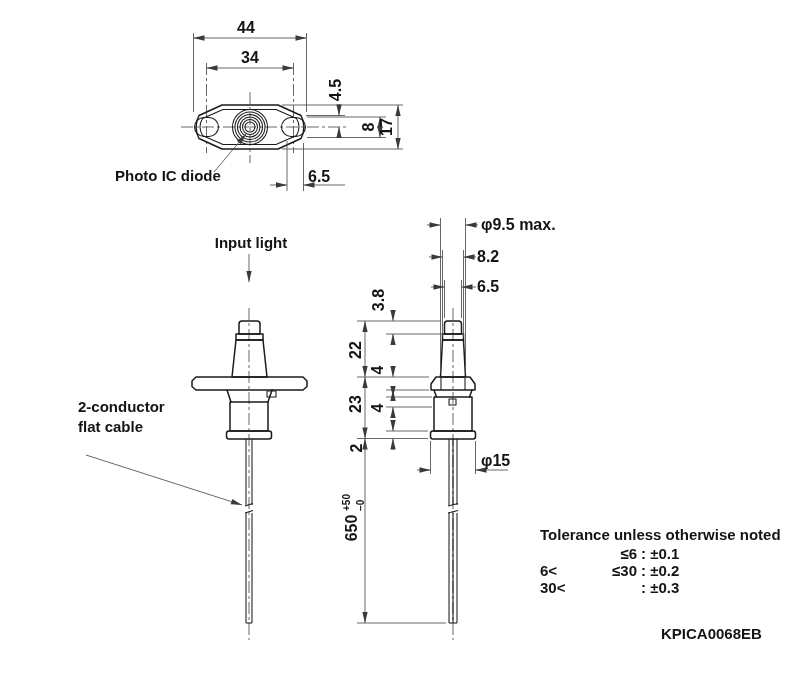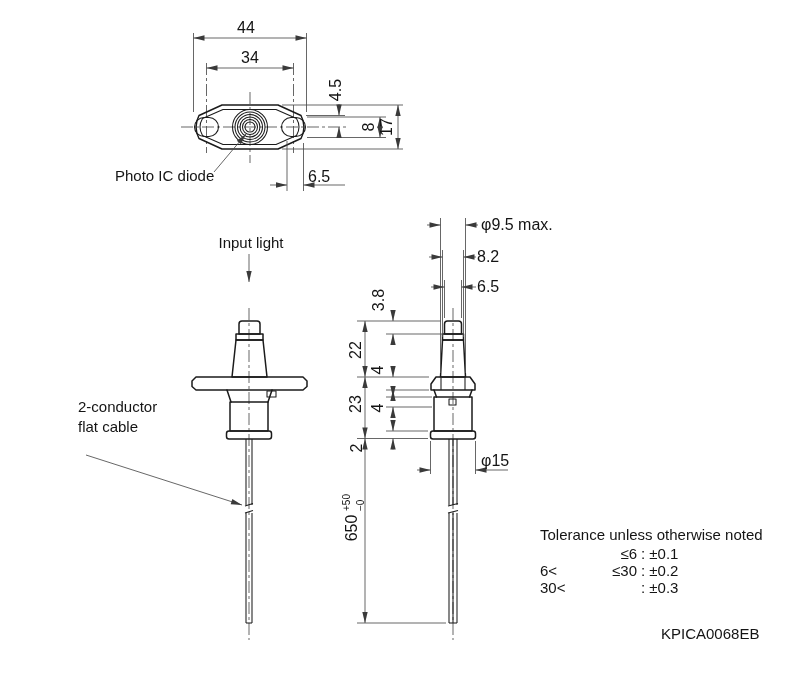--- a/index.html
+++ b/index.html
@@ -1,16 +1,16 @@
 <!DOCTYPE html>
 <html><head>
 <meta charset="utf-8">
 <style>
   html,body{margin:0;padding:0;background:#ffffff;}
-  .page{width:801px;height:679px;background:#ffffff;position:relative;overflow:hidden;}
+  .page{width:801px;height:679px;background:#ffffff;position:relative;overflow:hidden;font-weight:bold;}
   svg{display:block;}
   text{font-family:"Liberation Sans","DejaVu Sans",sans-serif;fill:#141414;}
   .dim{font-size:16px;}
   .lbl{font-size:15px;}
   .tol{font-size:15px;}
   .sup{font-size:10px;}
   .part{stroke:#1b1b1b;stroke-width:1.5;fill:none;stroke-linejoin:round;stroke-linecap:round;}
   .part2{stroke:#1b1b1b;stroke-width:1.05;fill:none;stroke-linejoin:round;}
   .thin{stroke:#4c4c4c;stroke-width:0.85;fill:none;}
   .cl{stroke:#4c4c4c;stroke-width:0.85;fill:none;stroke-dasharray:12 3 3 3;}

